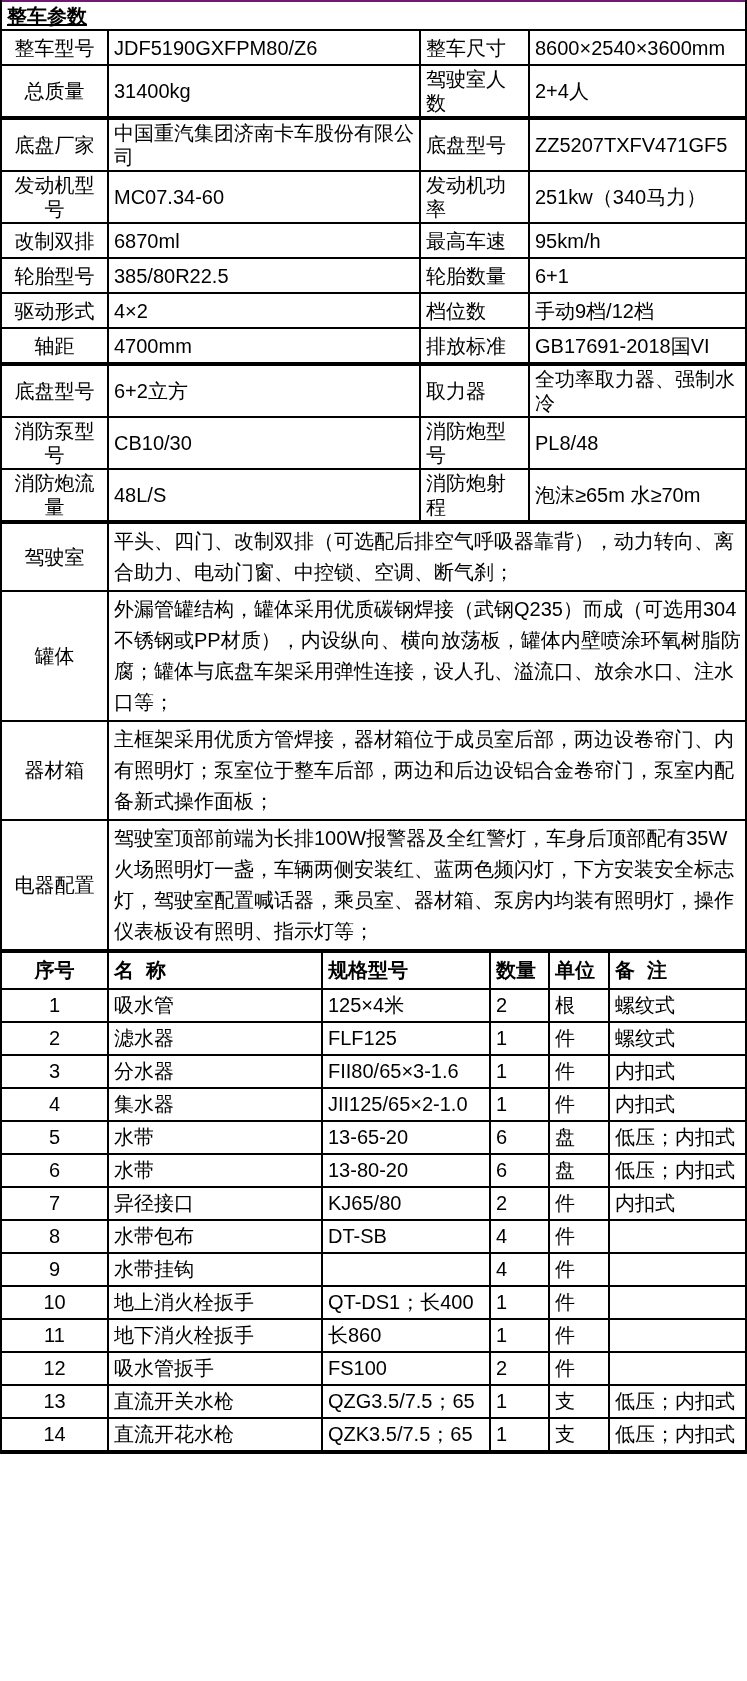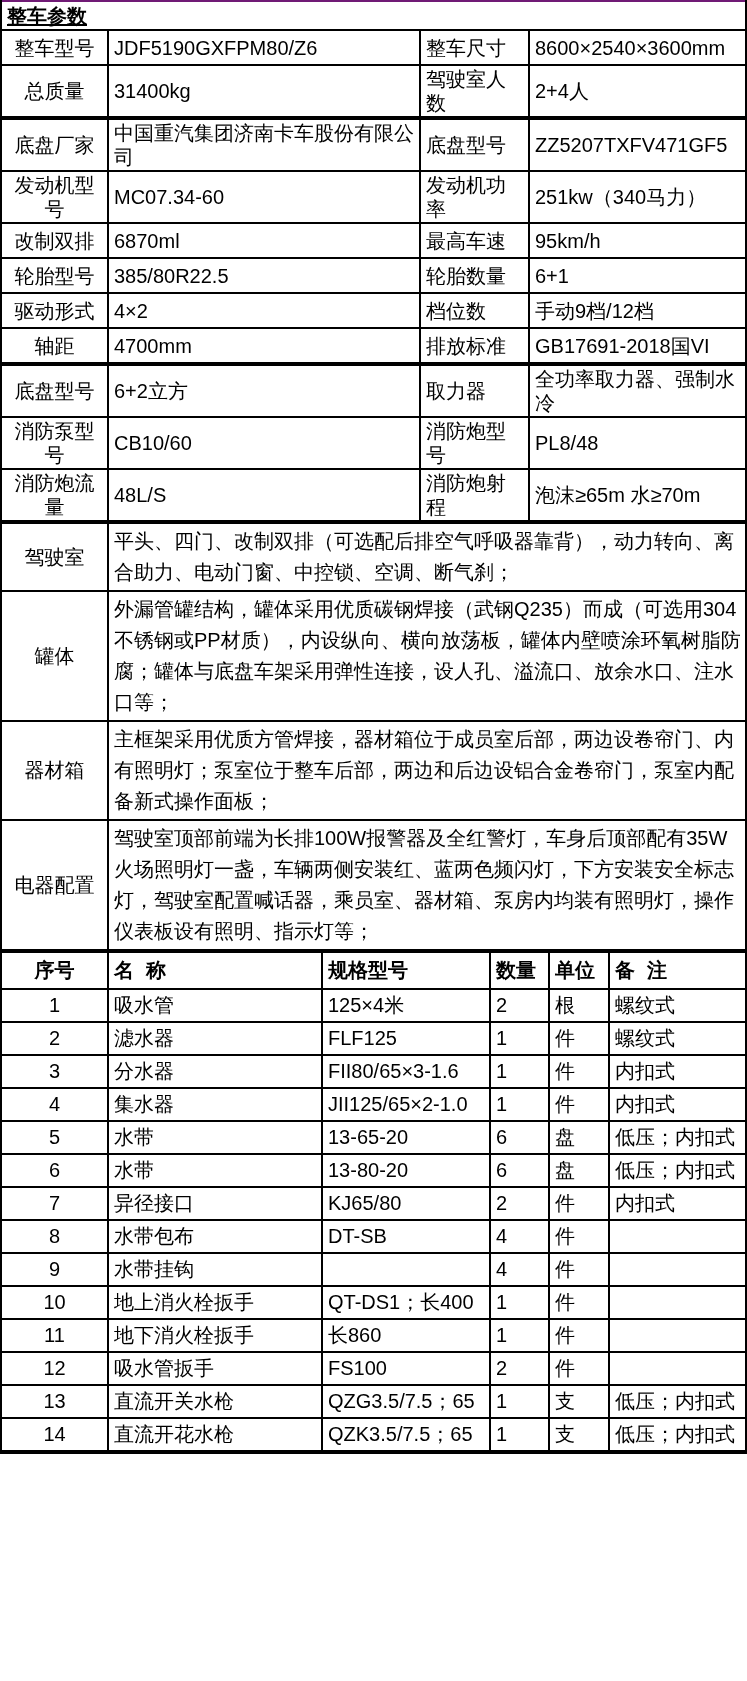--- a/index.html
+++ b/index.html
@@ -138,21 +138,21 @@
     </colgroup>
     <tbody>
         <tr>
           <td>底盘型号</td>
           <td>6+2立方</td>
           <td>取力器</td>
           <td>全功率取力器、强制水冷</td>
         </tr>
         <tr>
           <td>消防泵型号</td>
-          <td>CB10/60</td>
+          <td>CB10/30</td>
           <td>消防炮型号</td>
           <td>PL8/48</td>
         </tr>
         <tr>
           <td>消防炮流量</td>
           <td>48L/S</td>
           <td>消防炮射程</td>
           <td>泡沫≥65m 水≥70m</td>
         </tr>
       </tbody>

